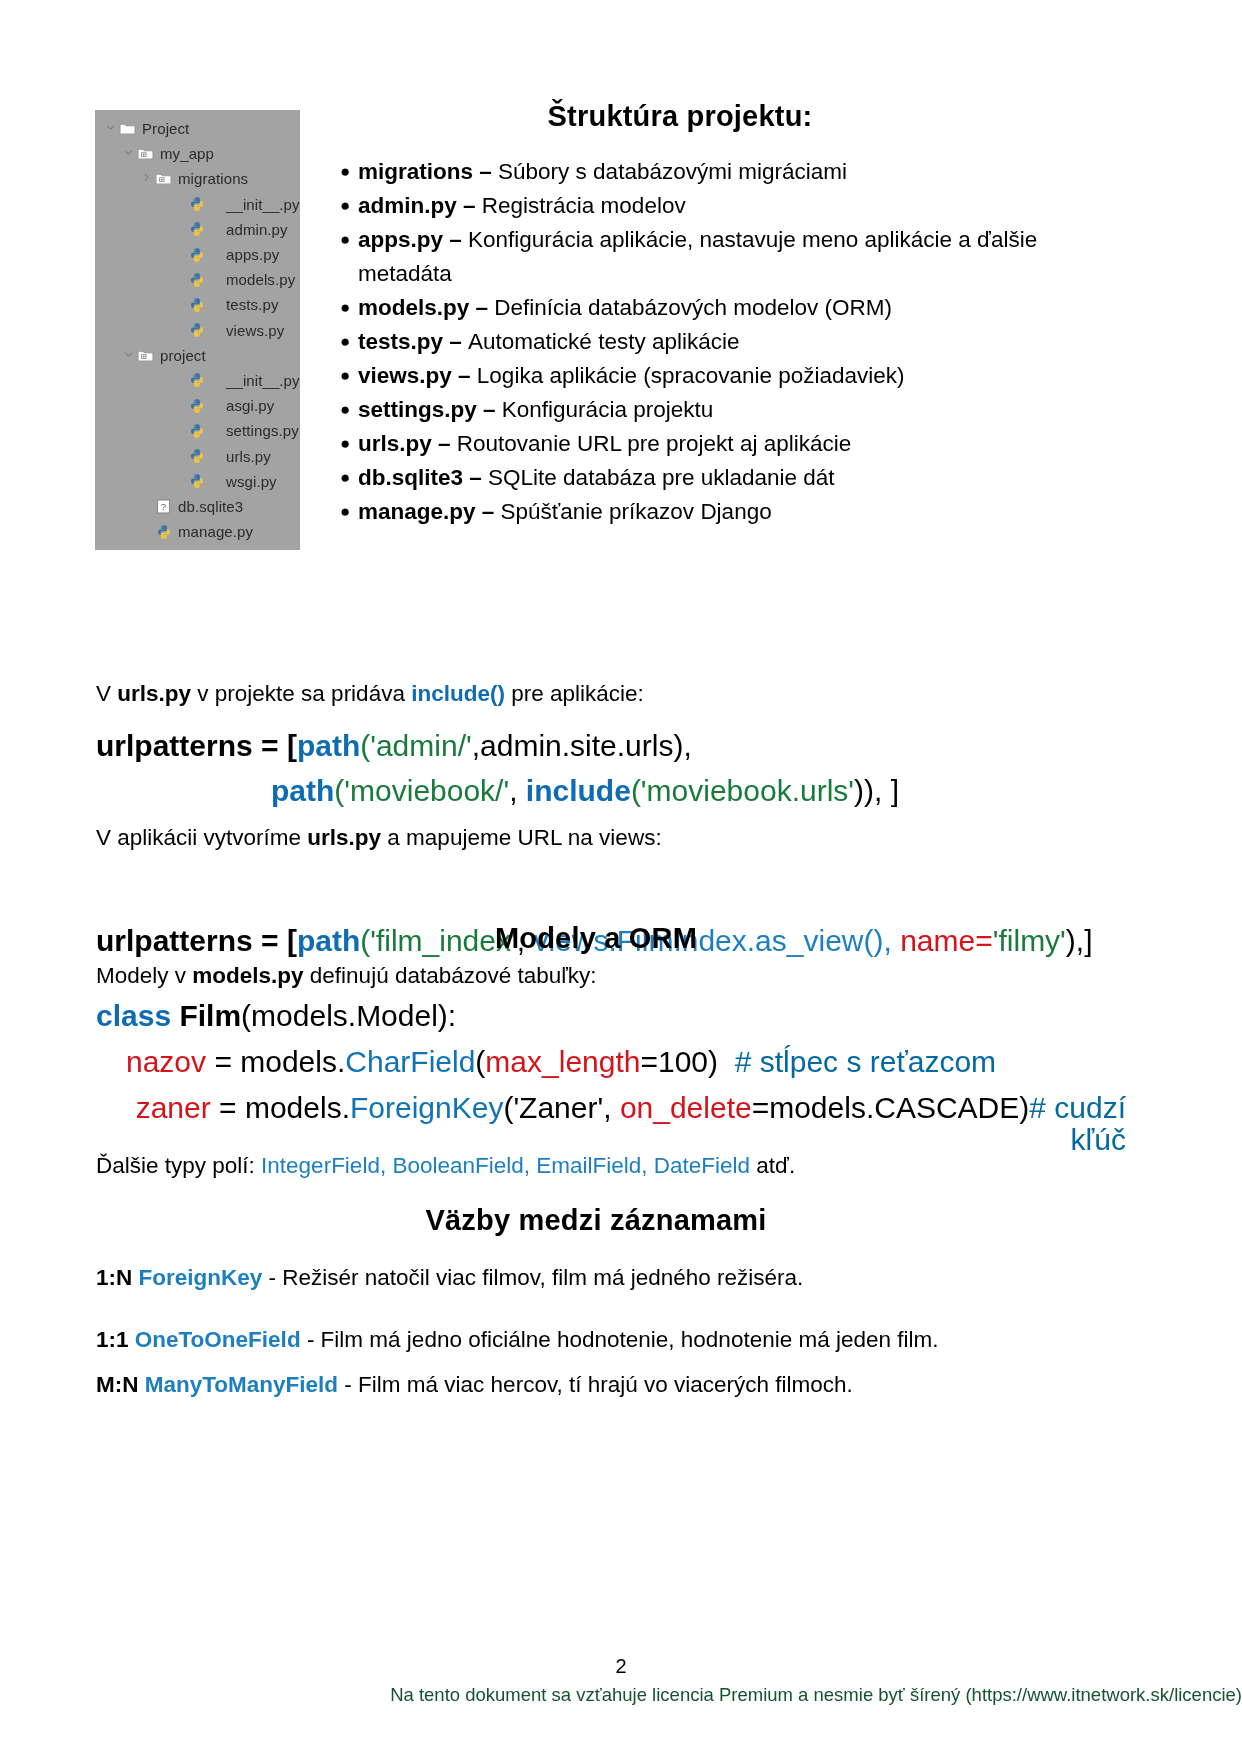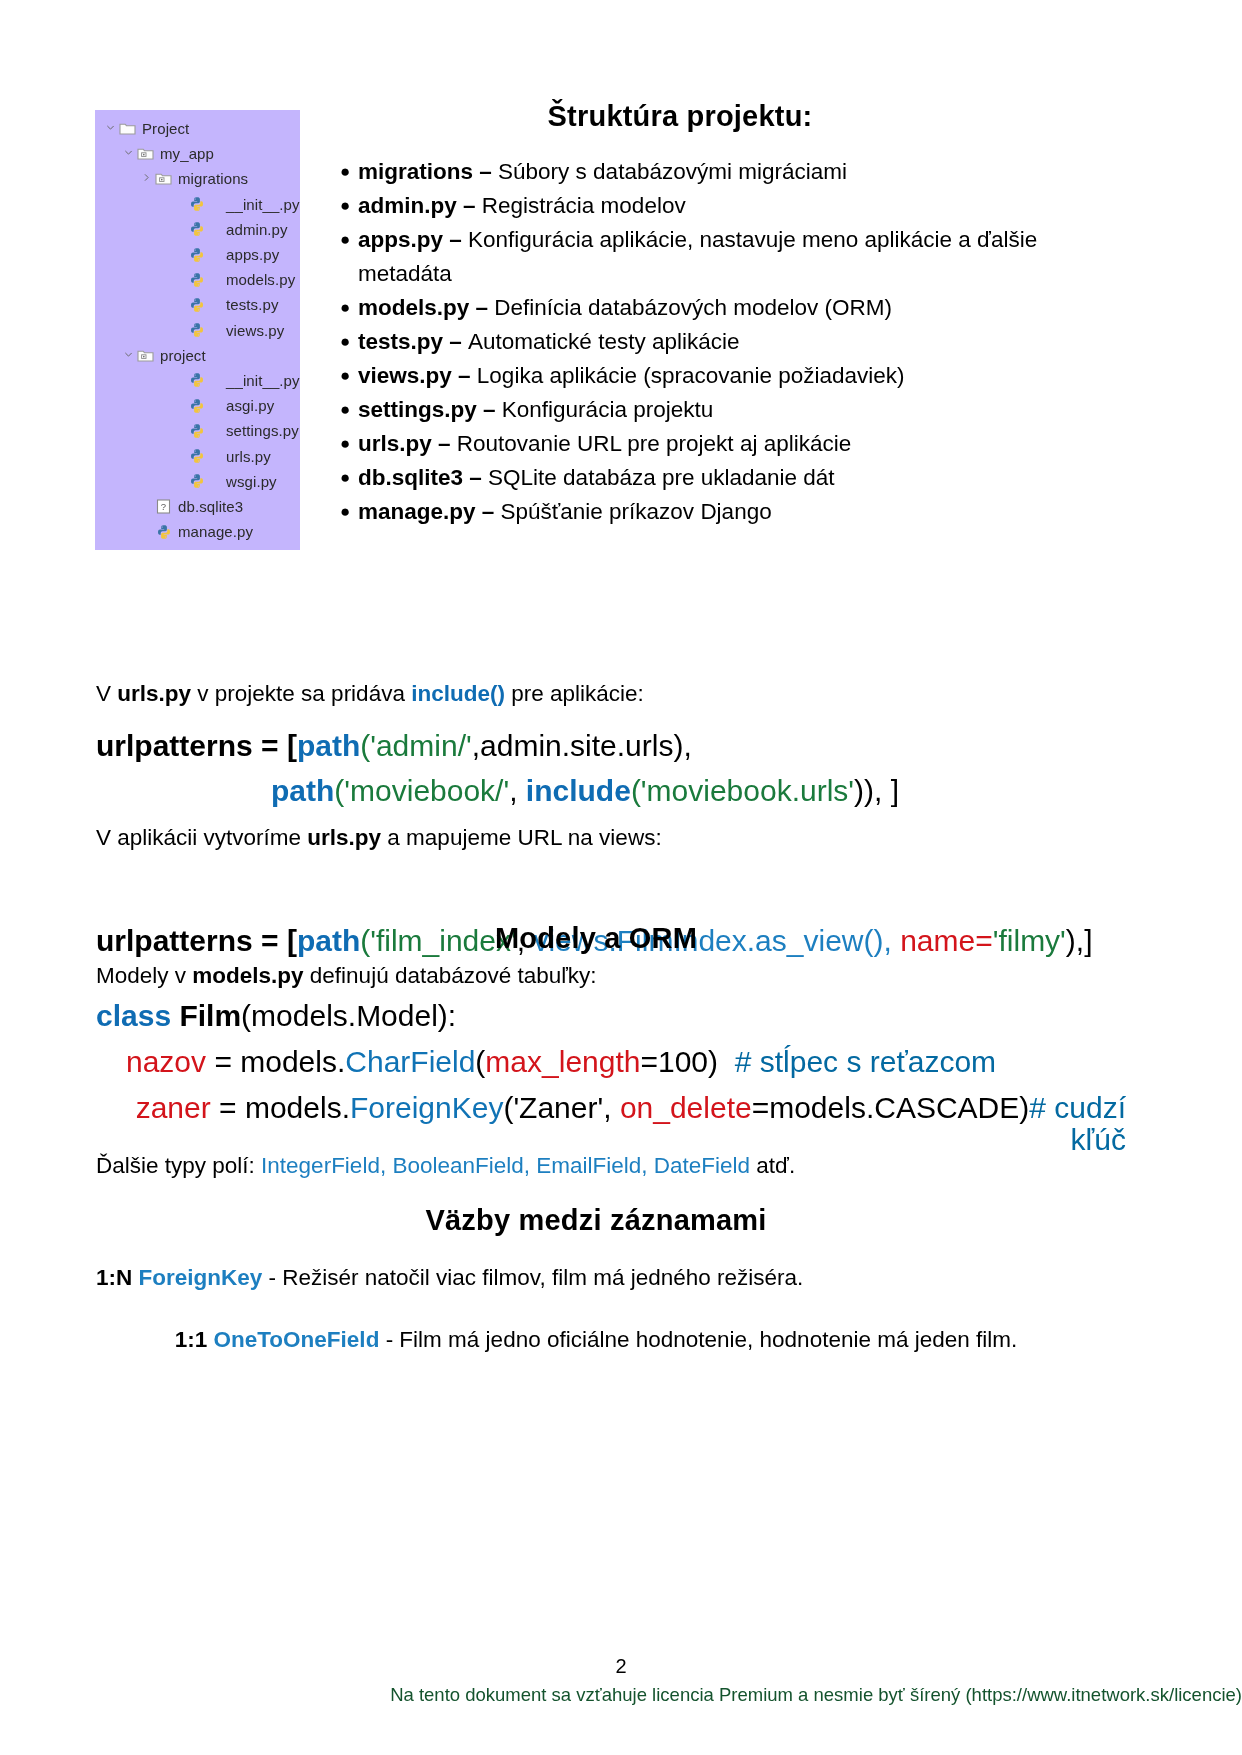--- a/index.html
+++ b/index.html
@@ -23,21 +23,21 @@
     padding: 0;
   }
 
   
   .tree-panel {
     position: absolute;
     left: 95px;
     top: 110px;
     width: 205px;
     height: 440px;
-    background: #c4b5fd;
+    background: #a3a3a3;
     box-sizing: border-box;
     padding: 6px 0 0 0;
   }
   .tree-row {
     display: flex;
     align-items: center;
     height: 25.2px;
     font-size: 15px;
     color: #2b2b2b;
     white-space: nowrap;
@@ -393,19 +393,20 @@
   <div class="blk" style="top:1150px;">
     <span>Ďalšie typy polí: </span><span class="c-lblue">IntegerField, BooleanField, EmailField, DateField</span><span> atď.</span>
   </div>
 
   <div class="blk ctr" style="top:1200px;">
     <h1 class="doc-h">Väzby medzi záznamami</h1>
   </div>
 
   <div class="blk" style="top:1262px;" id="vazby-list">
       <p style="margin: 0px 0px 30px; line-height: 32px;"><b>1:N </b><b class="c-lblue">ForeignKey</b><span> - Režisér natočil viac filmov, film má jedného režiséra.</span></p>
-      <p style="margin: 0px 0px 13px; line-height: 32px; text-align: center;"><b>1:1 </b><b class="c-lblue">OneToOneField</b><span> - Film má jedno oficiálne hodnotenie, hodnotenie má jeden film.</span></p>
+      <p style="margin: 0px 0px 13px; line-height: 32px;"><b>1:1 </b><b class="c-lblue">OneToOneField</b><span> - Film má jedno oficiálne hodnotenie, hodnotenie má jeden film.</span></p>
+      <p style="margin: 0px 0px 30px; line-height: 32px;"><b>M:N </b><b class="c-lblue">ManyToManyField</b><span> - Film má viac hercov, tí hrajú vo viacerých filmoch.</span></p>
     </div>
 
   <div class="pagenum">2</div>
   <div class="footer-note">Na tento dokument sa vzťahuje licencia Premium a nesmie byť šírený (https://www.itnetwork.sk/licencie)</div>
 
 </div>
 
 </body></html>

